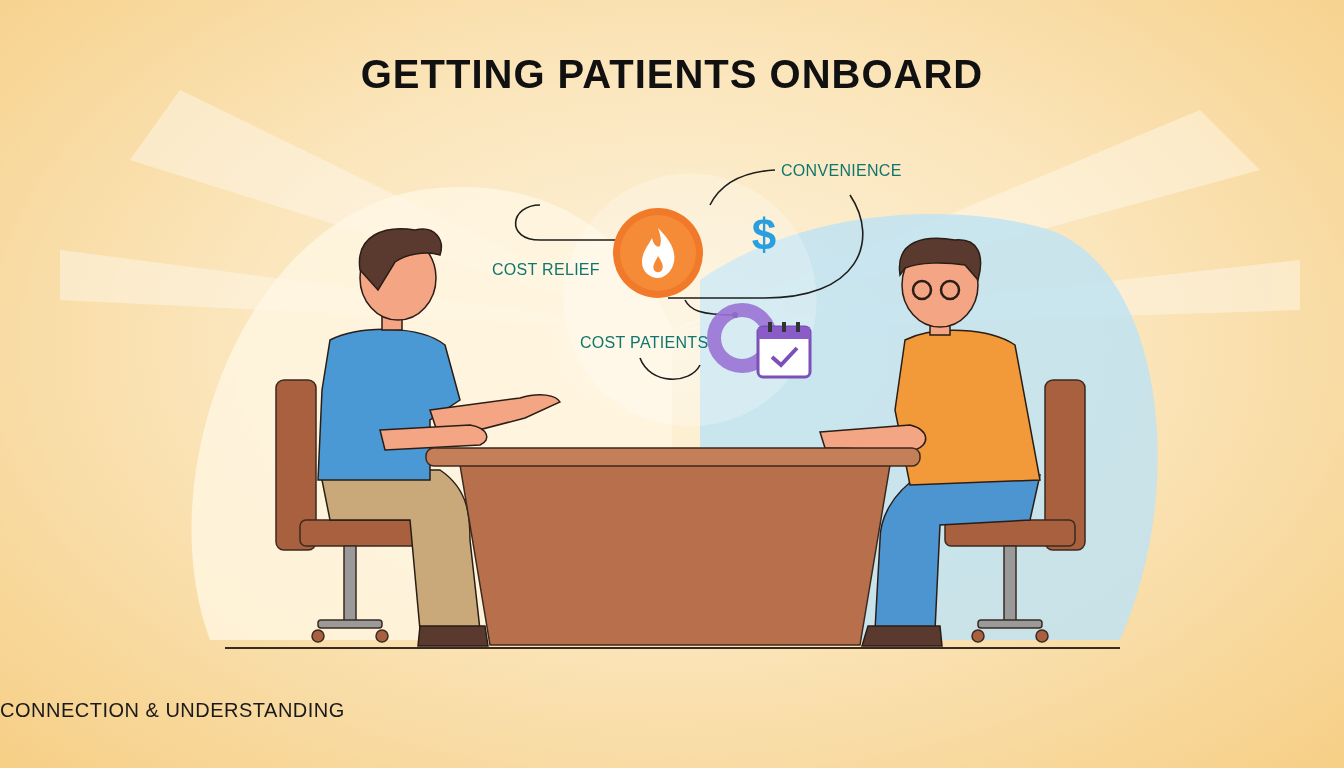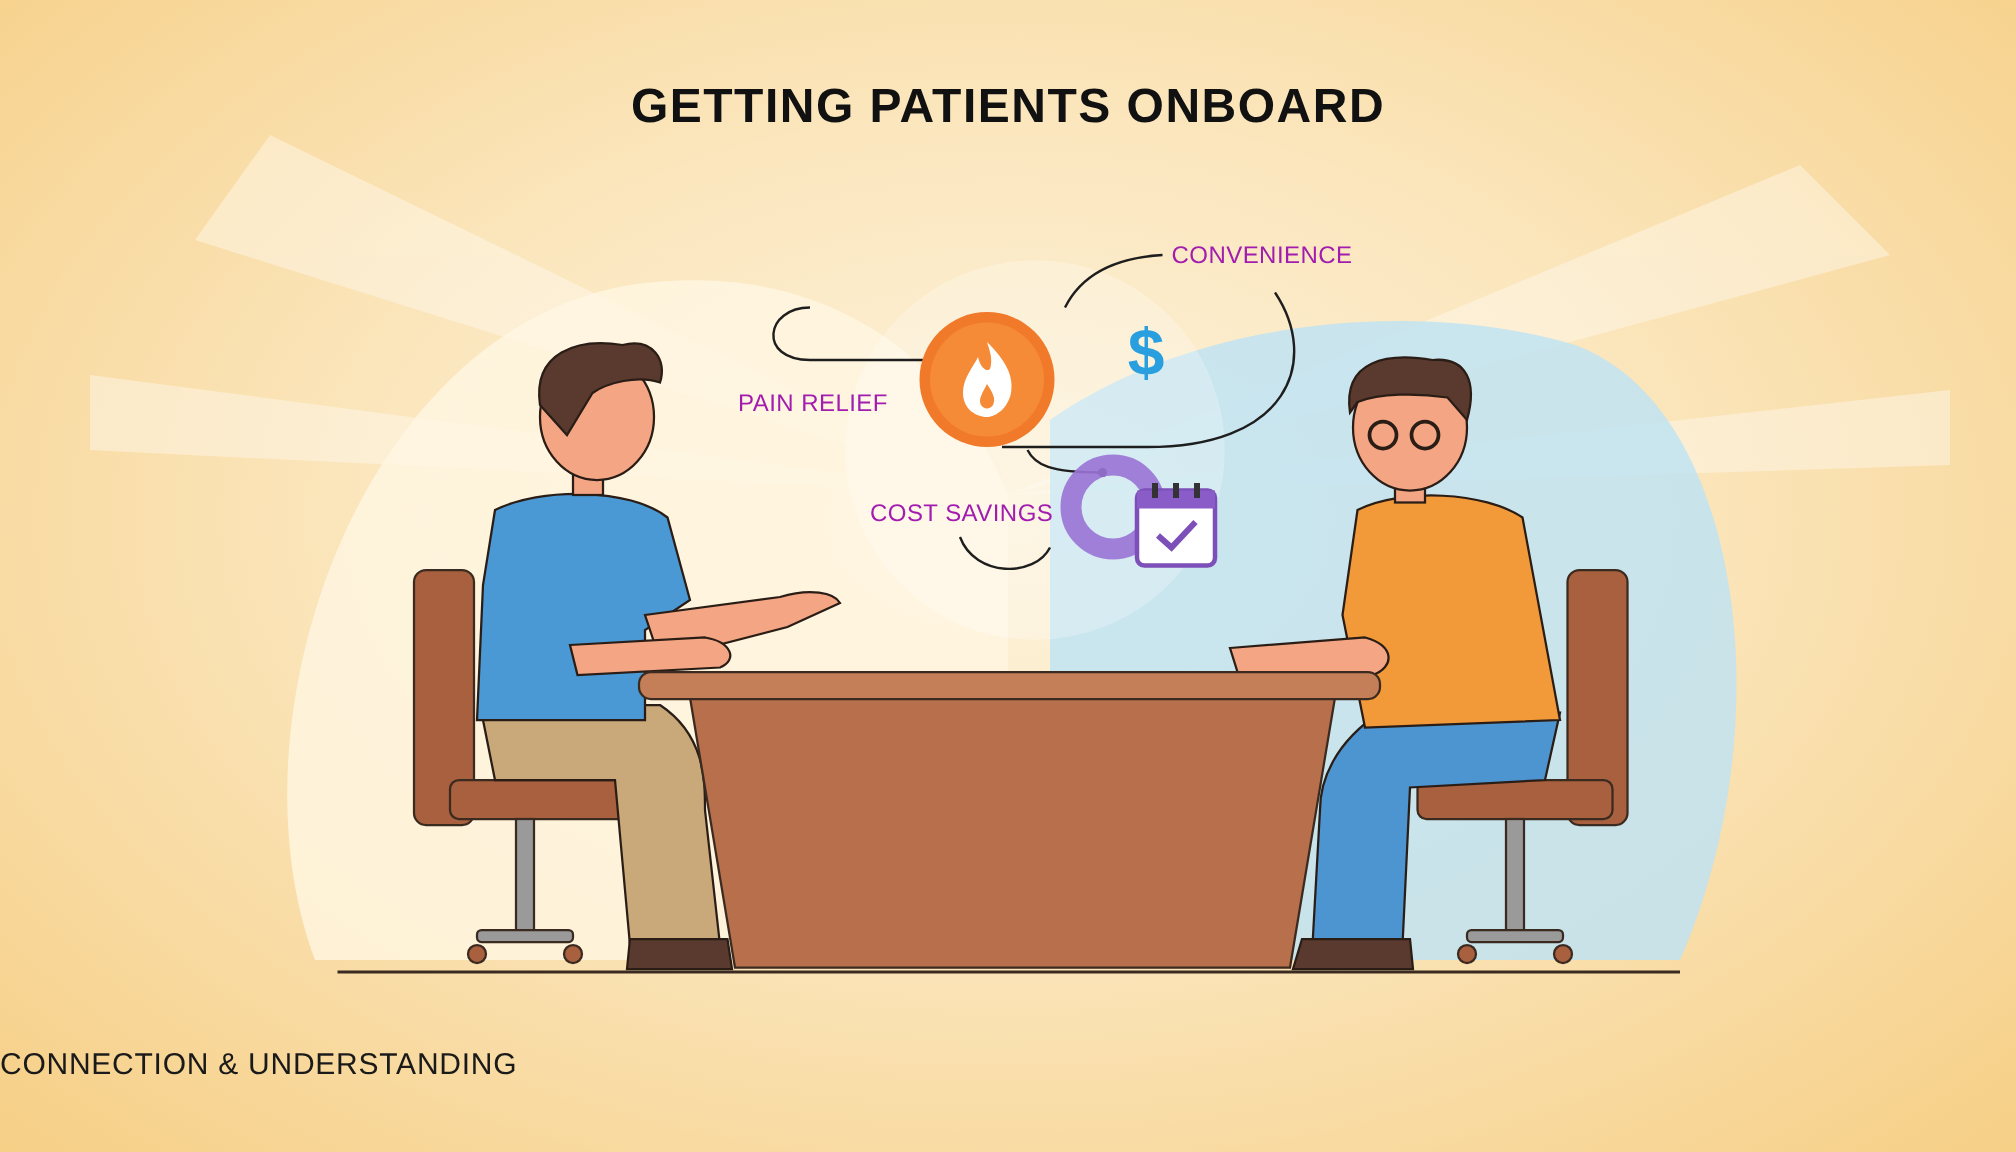--- a/index.html
+++ b/index.html
@@ -1,23 +1,23 @@
 <!DOCTYPE html>
 <html><head>
 <meta charset="utf-8">
 <style>
   html, body { margin:0; padding:0; }
   body { width:1344px; height:768px; overflow:hidden; position:relative;
     font-family: "Liberation Sans", "DejaVu Sans", sans-serif;
     background: radial-gradient(ellipse at 50% 45%, #fdf3dc 0%, #fbe6bd 45%, #f6cf86 100%); }
   .title { position:absolute; left:0; width:1344px; top:52px; text-align:center;
-    font-size:32px; font-weight:700; color:#111; letter-spacing:1px; }
+    font-size:40px; font-weight:700; color:#111; letter-spacing:1px; }
   .caption { position:absolute; left:0; width:1344px; top:699px; 
     font-size:20px; color:#1a1a1a; letter-spacing:0.5px; }
-  .label { position:absolute; font-size:16px; color:#a21caf; letter-spacing:0.3px; }
+  .label { position:absolute; font-size:16px; color:#0f766e; letter-spacing:0.3px; }
   svg.scene { position:absolute; left:0; top:0; }
 </style>
 </head>
 <body>
 
 <svg class="scene" width="1344" height="768" viewBox="0 0 1344 768">
 
   <g opacity="0.45" fill="#fffaf0">
     <polygon points="672,330 180,90 130,160"></polygon>
     <polygon points="672,330 60,250 60,300"></polygon>
@@ -104,16 +104,16 @@
 
   <g stroke="#3b2a20" stroke-width="1.5">
     <path d="M460,465 L890,465 L860,645 L490,645 Z" fill="#b8704c"></path>
     <rect x="426" y="448" width="494" height="18" rx="8" fill="#c47e58"></rect>
   </g>
 </svg>
 
 <div class="title">GETTING PATIENTS ONBOARD</div>
 
 <div class="label" style="left:781px; top:162px;">CONVENIENCE</div>
-<div class="label" style="left:492px; top:261px;">PAIN RELIEF</div>
-<div class="label" style="left:580px; top:334px;">COST SAVINGS</div>
+<div class="label" style="left:492px; top:261px;">COST RELIEF</div>
+<div class="label" style="left:580px; top:334px;">COST PATIENTS</div>
 
 <div class="caption">CONNECTION &amp; UNDERSTANDING</div>
 
 </body></html>

